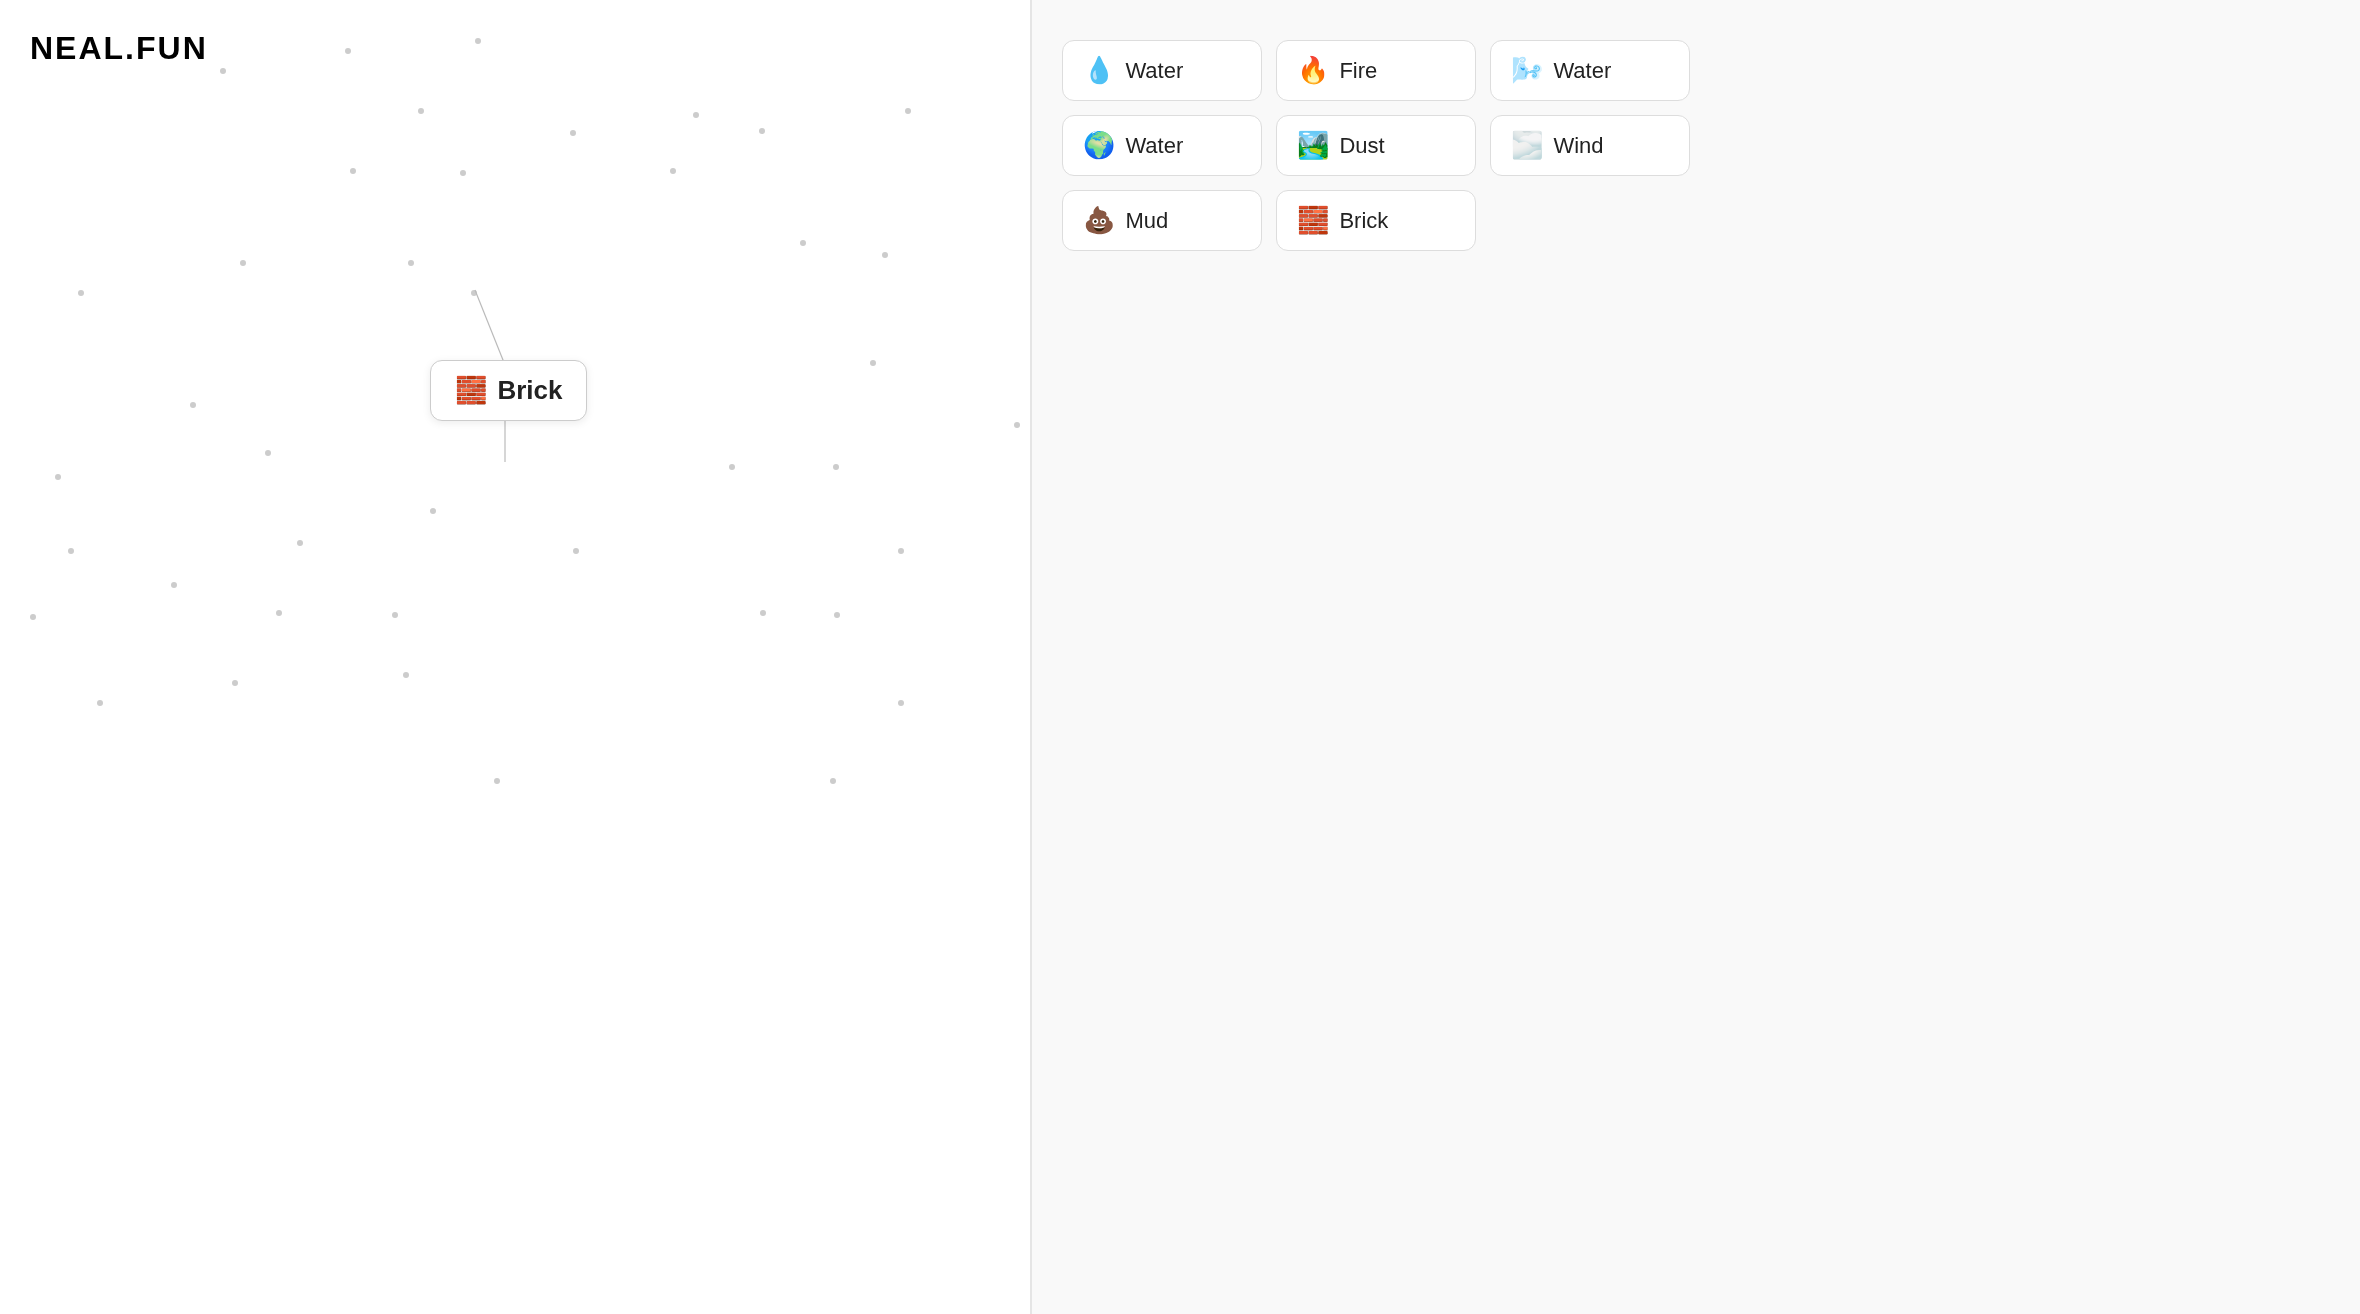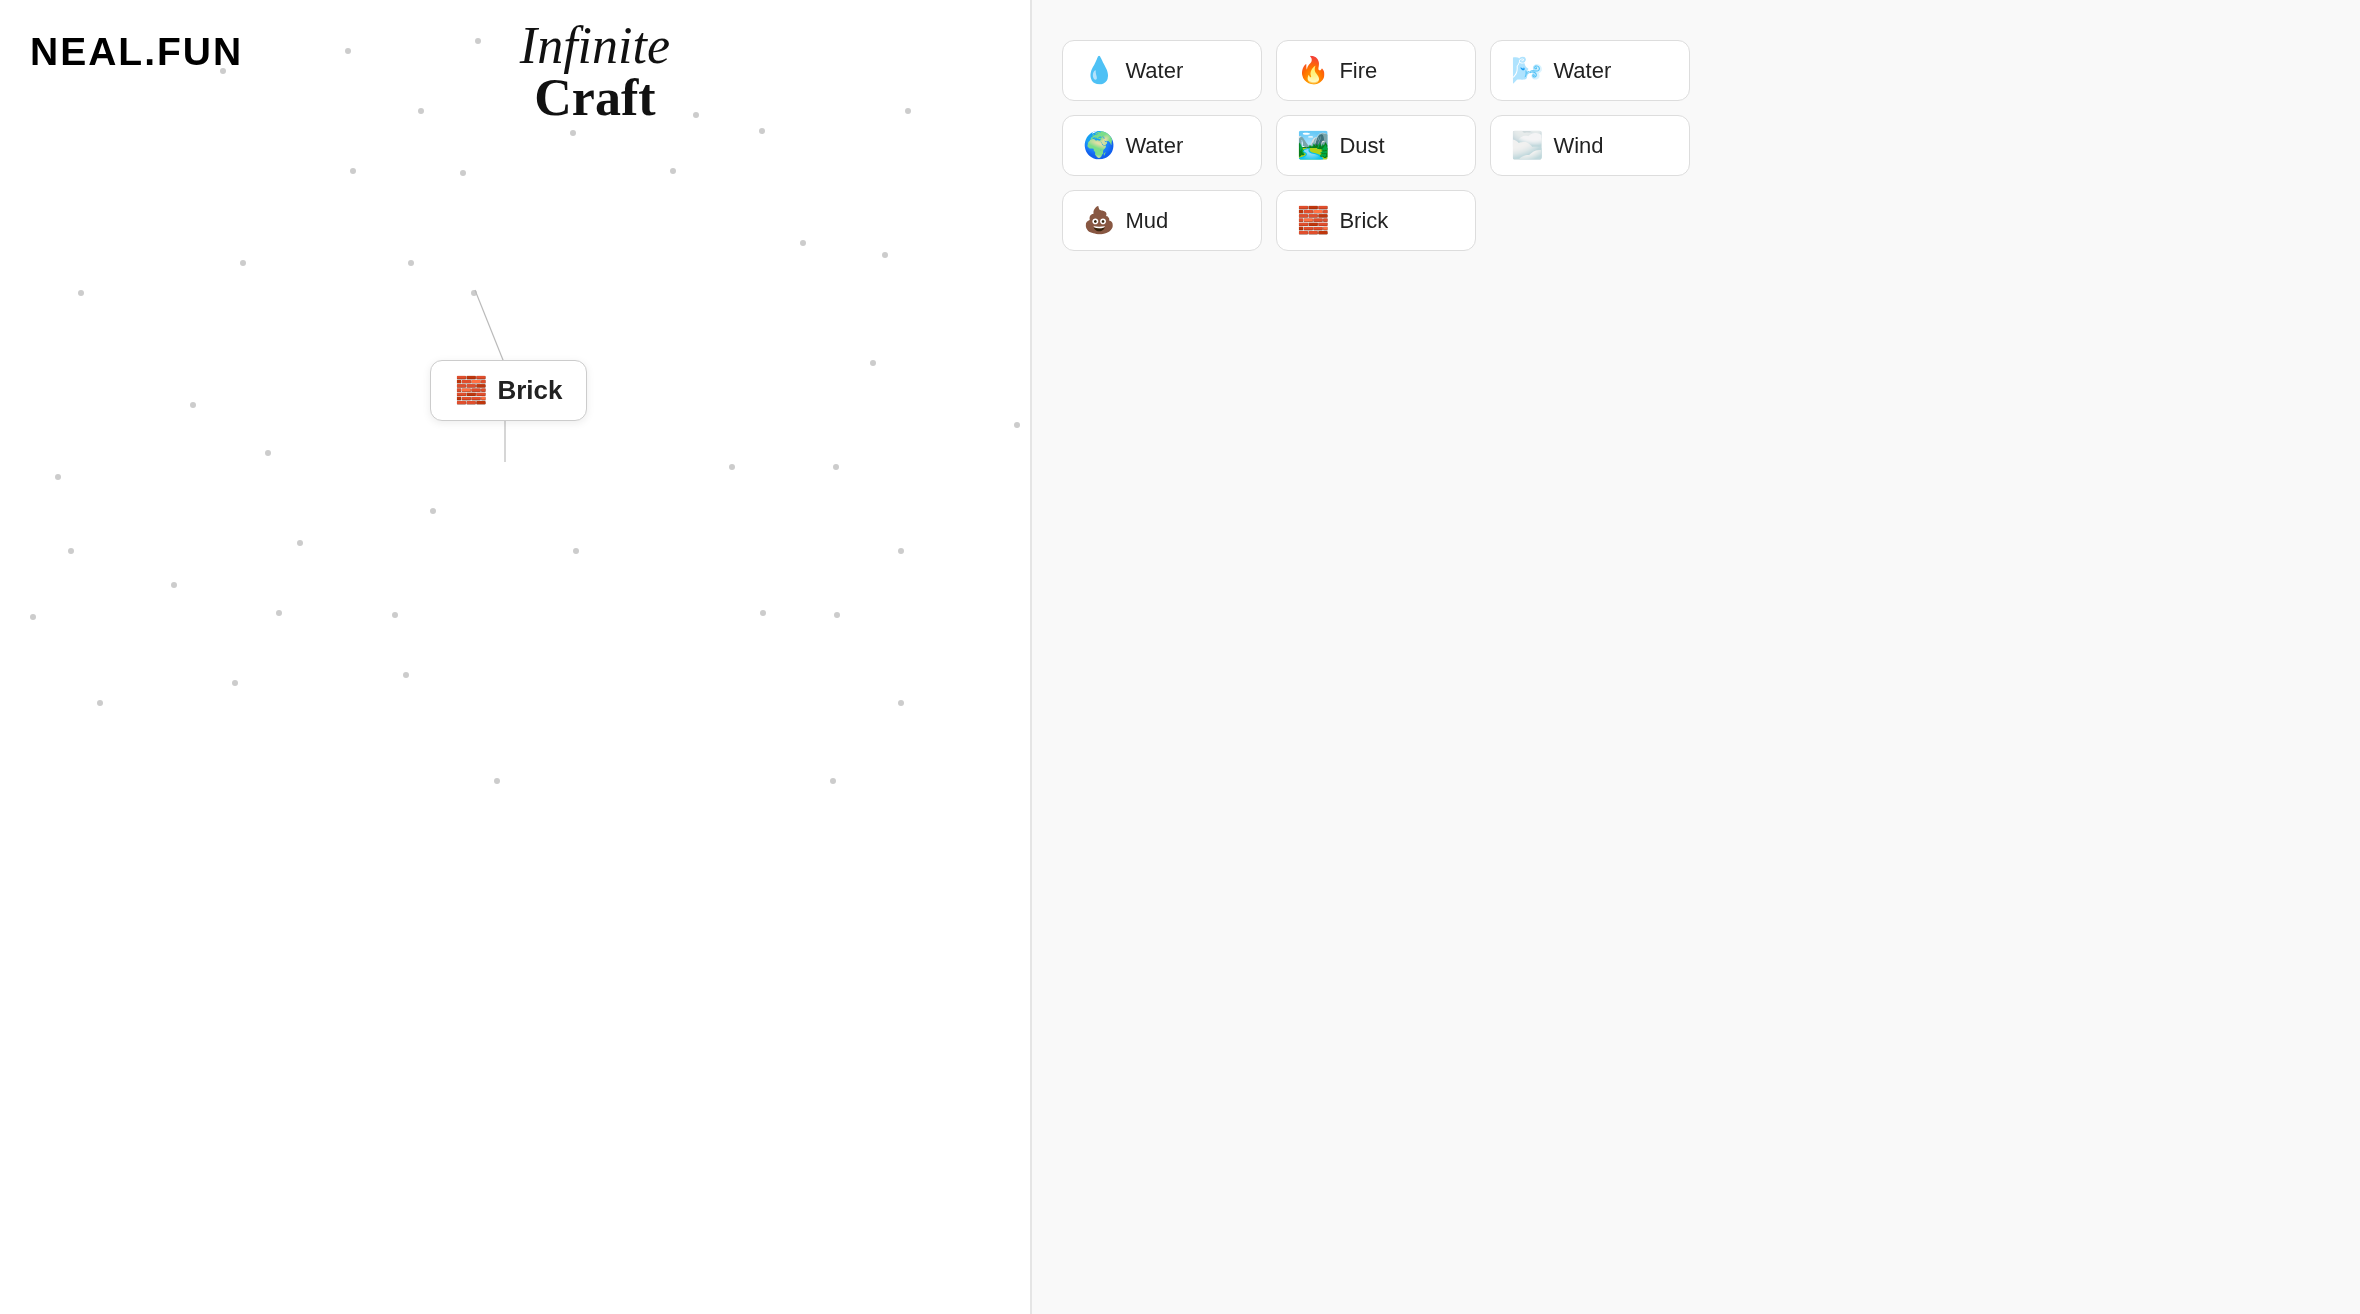--- a/index.html
+++ b/index.html
@@ -35,21 +35,21 @@
       height: 6px;
       border-radius: 50%;
       background: #cccccc;
     }
 
     
     #logo {
       position: absolute;
       top: 30px;
       left: 30px;
-      font-size: 39px;
+      font-size: 32px;
       font-weight: 900;
       letter-spacing: 2px;
       color: #000000;
       font-family: 'Arial Black', sans-serif;
       z-index: 10;
     }
 
     
     #title {
       position: absolute;
@@ -158,24 +158,20 @@
       z-index: 2;
     }
   </style>
 </head>
 <body>
 
 <div id="canvas-area">
 
   <div id="logo">NEAL.FUN</div>
 
-  <div id="title">
-    <span class="infinite">Infinite</span>
-    <span class="craft">Craft</span>
-  </div>
 
   <svg id="connections-svg">
 
     <line x1="475" y1="290" x2="505" y2="365" stroke="#bbbbbb" stroke-width="1.2"></line>
     <line x1="505" y1="365" x2="505" y2="390" stroke="#bbbbbb" stroke-width="1.2"></line>
     <line x1="505" y1="390" x2="505" y2="462" stroke="#bbbbbb" stroke-width="1.2"></line>
   </svg>
 
   <div id="brick-element">
     <span class="element-emoji">🧱</span>

